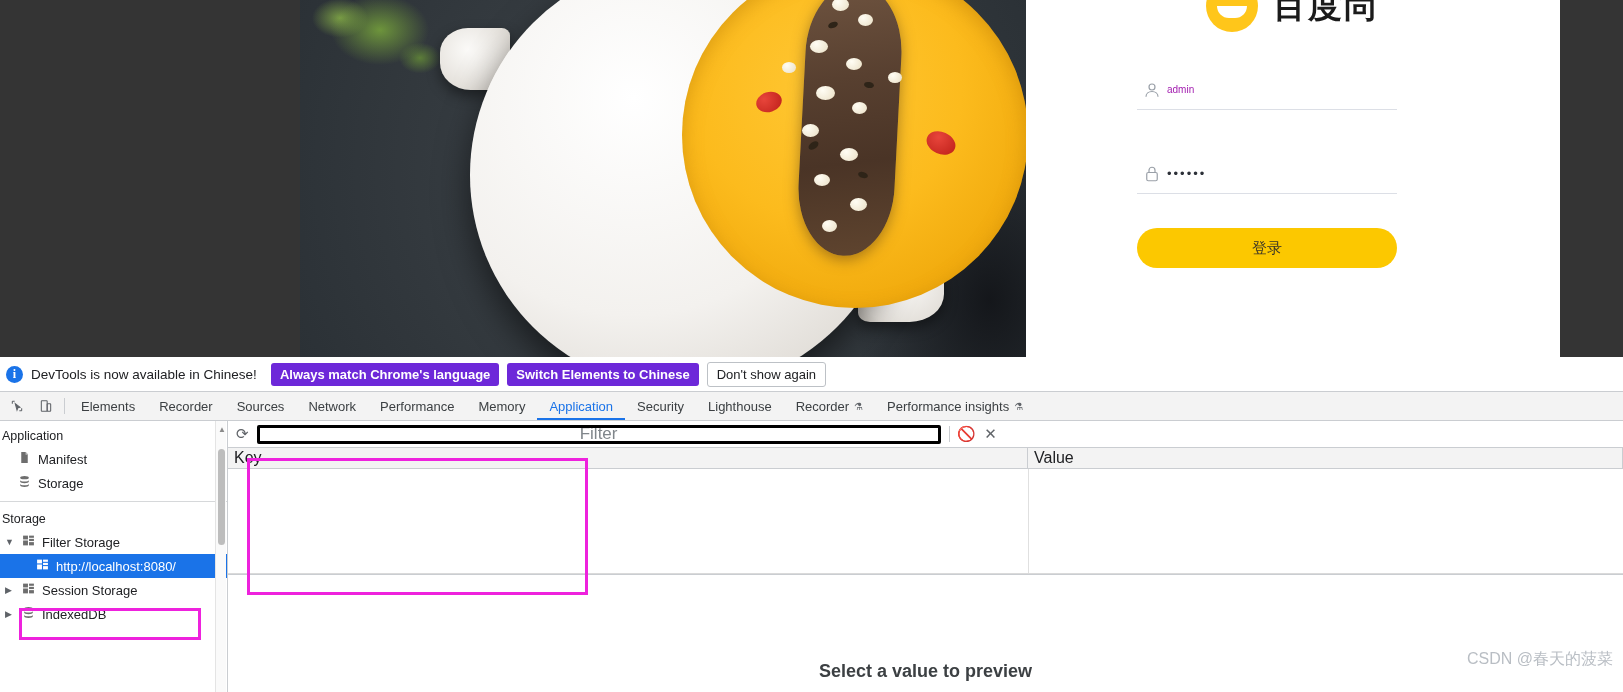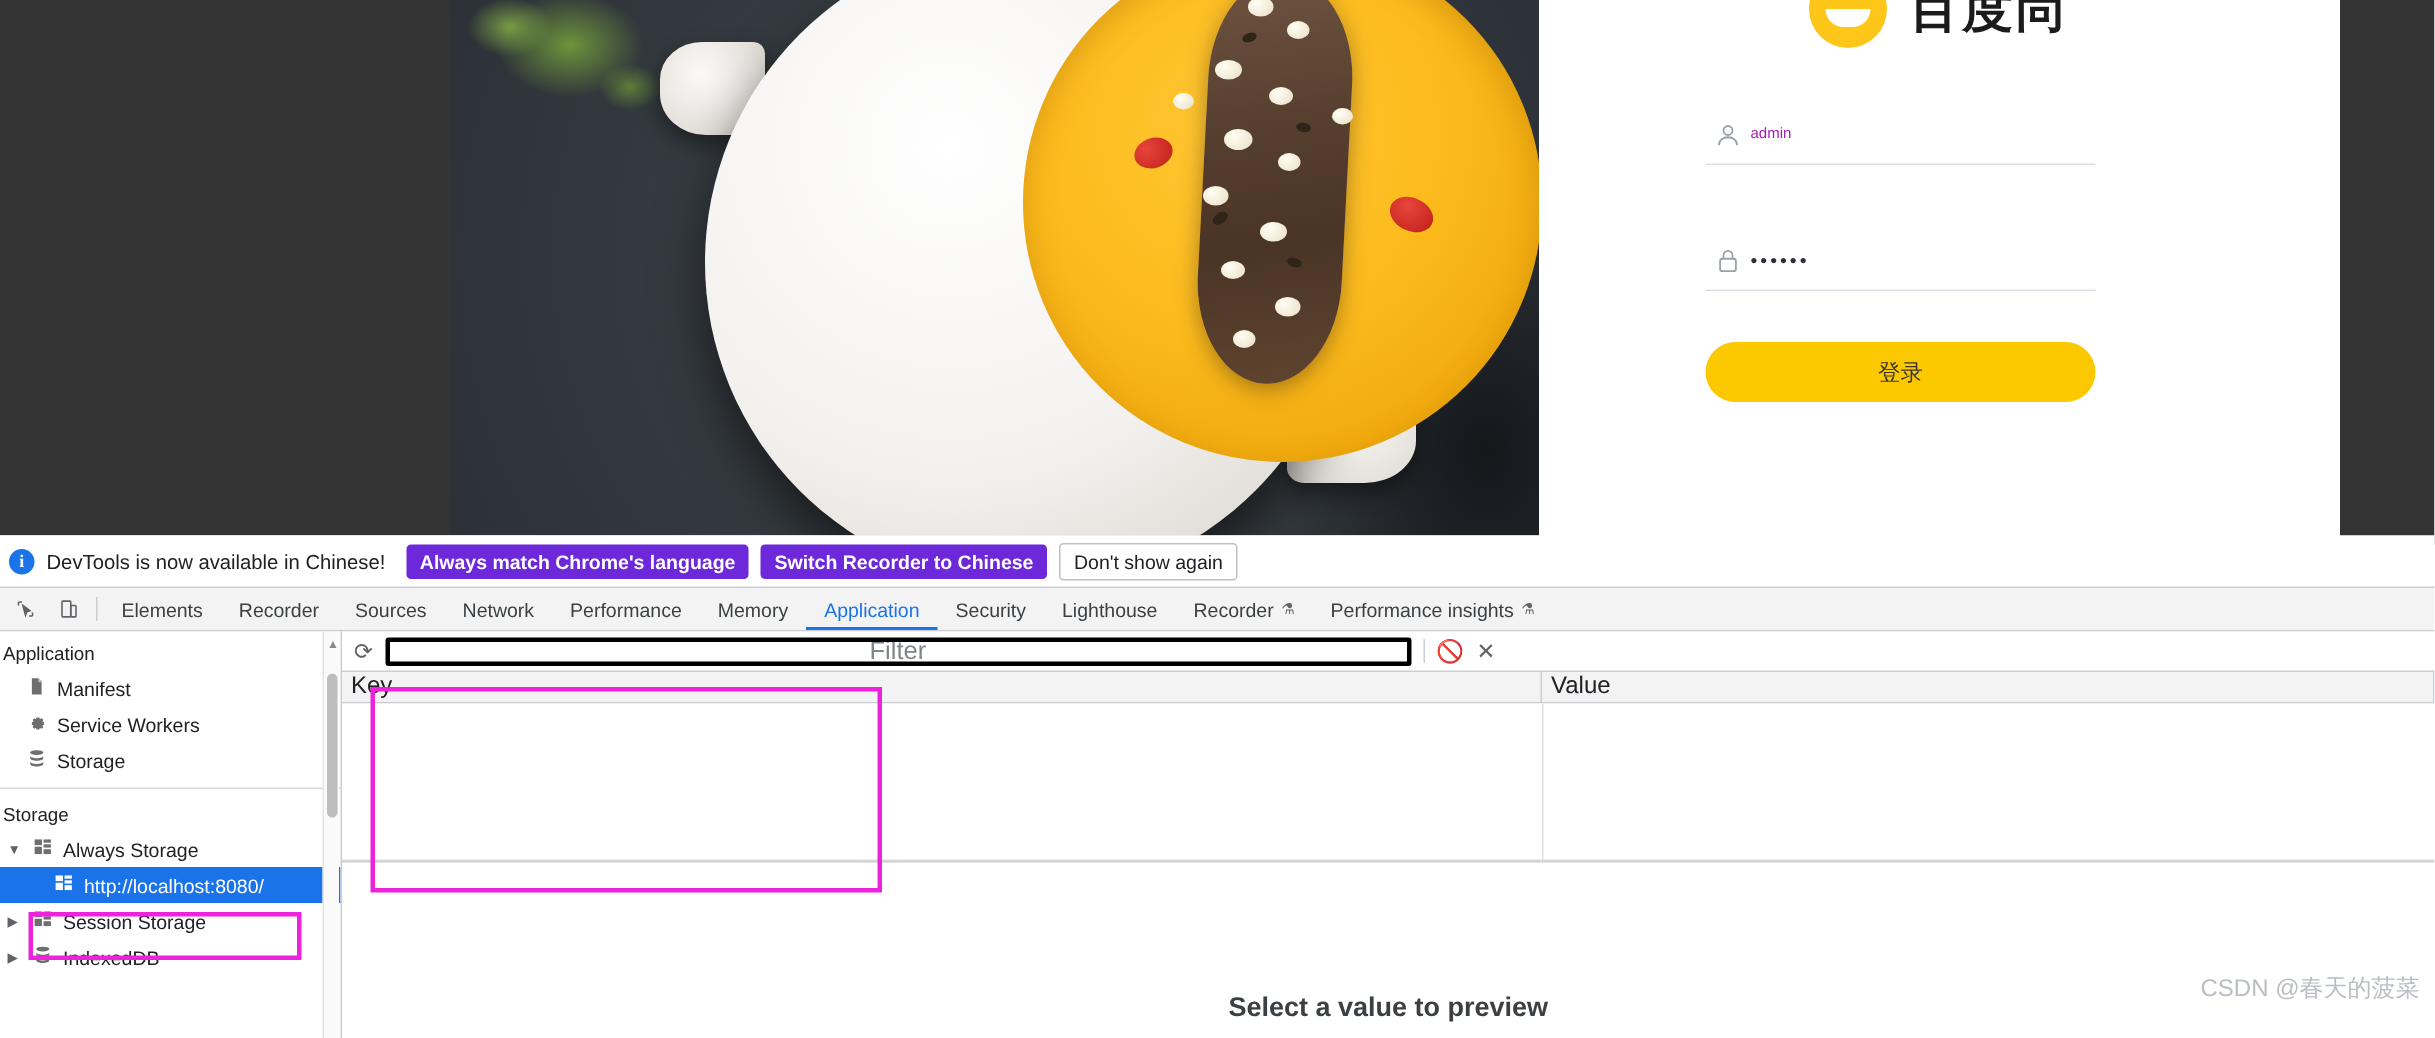--- a/index.html
+++ b/index.html
@@ -264,21 +264,21 @@
       <button class="login-btn">登录</button>
     </div>
   </div>
 
   <div class="devtools">
 
     <div class="notice-bar">
       <div class="info-icon">i</div>
       <div class="notice-text">DevTools is now available in Chinese!</div>
       <button class="btn-blue">Always match Chrome's language</button>
-      <button class="btn-blue">Switch Recorder to Chinese</button>
+      <button class="btn-blue">Switch Elements to Chinese</button>
       <button class="btn-plain">Don't show again</button>
     </div>
 
     <div class="tabbar">
       <div class="tool-btn">
         <svg width="14" height="14" viewBox="0 0 24 24" fill="none" stroke="#5f6368" stroke-width="1.8">
           <path d="M4 4h4M4 4v4M20 20h-4M20 20v-4"></path>
             <path d="M9 8l8 6-3.5 1L12 19z" fill="#5f6368"></path>
         </svg>
       </div>
@@ -335,28 +335,20 @@
         <div class="sb-item">
           <span>
             <svg width="13" height="13" viewBox="0 0 24 24" fill="#6e6e6e">
                 <path d="M6 2h8l4 4v16H6z"></path>
                 <path d="M14 2v5h5" fill="#bdbdbd"></path>
               </svg>
           </span>
           <span>Manifest</span>
         </div>
 
-        <div class="sb-item">
-          <span>
-            <svg width="13" height="13" viewBox="0 0 24 24" fill="#6e6e6e">
-                <path d="M12 8a4 4 0 1 0 0 8 4 4 0 0 0 0-8zm9 4l-2-1 1-2-2-2-2 1-1-2h-3l-1 2-2-1-2 2 1 2-2 1v3l2 1-1 2 2 2 2-1 1 2h3l1-2 2 1 2-2-1-2 2-1z"></path>
-              </svg>
-          </span>
-          <span>Service Workers</span>
-        </div>
 
         <div class="sb-item">
           <span>
             <svg width="13" height="13" viewBox="0 0 24 24" fill="#6e6e6e">
                 <ellipse cx="12" cy="5" rx="8" ry="3"></ellipse>
                 <path d="M4 9c0 1.7 3.6 3 8 3s8-1.3 8-3v3c0 1.7-3.6 3-8 3s-8-1.3-8-3z"></path>
                 <path d="M4 16c0 1.7 3.6 3 8 3s8-1.3 8-3v3c0 1.7-3.6 3-8 3s-8-1.3-8-3z"></path>
               </svg>
           </span>
           <span>Storage</span>
@@ -370,21 +362,21 @@
           <span class="twisty">▼</span>
           <span>
             <svg width="13" height="13" viewBox="0 0 24 24" fill="#6e6e6e">
                 <rect x="2" y="3" width="9" height="7"></rect>
                 <rect x="13" y="3" width="9" height="4"></rect>
                 <rect x="13" y="9" width="9" height="4"></rect>
                 <rect x="2" y="12" width="9" height="9"></rect>
                 <rect x="13" y="15" width="9" height="6"></rect>
               </svg>
           </span>
-          <span>Always Storage</span>
+          <span>Filter Storage</span>
         </div>
 
         <div class="sb-item child selected">
           <span>
             <svg width="13" height="13" viewBox="0 0 24 24" fill="#ffffff">
                 <rect x="2" y="3" width="9" height="7"></rect>
                 <rect x="13" y="3" width="9" height="4"></rect>
                 <rect x="13" y="9" width="9" height="4"></rect>
                 <rect x="2" y="12" width="9" height="9"></rect>
                 <rect x="13" y="15" width="9" height="6"></rect>

